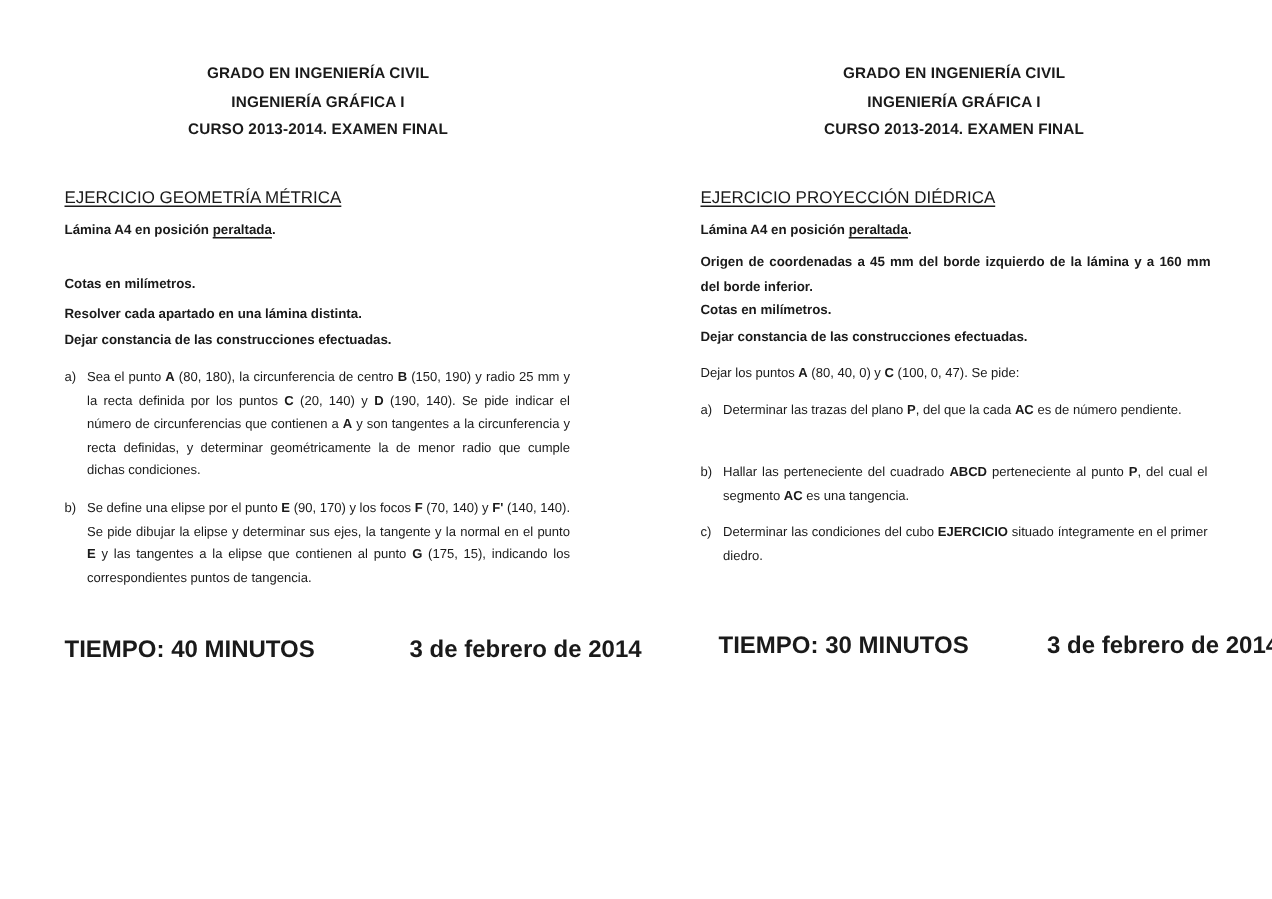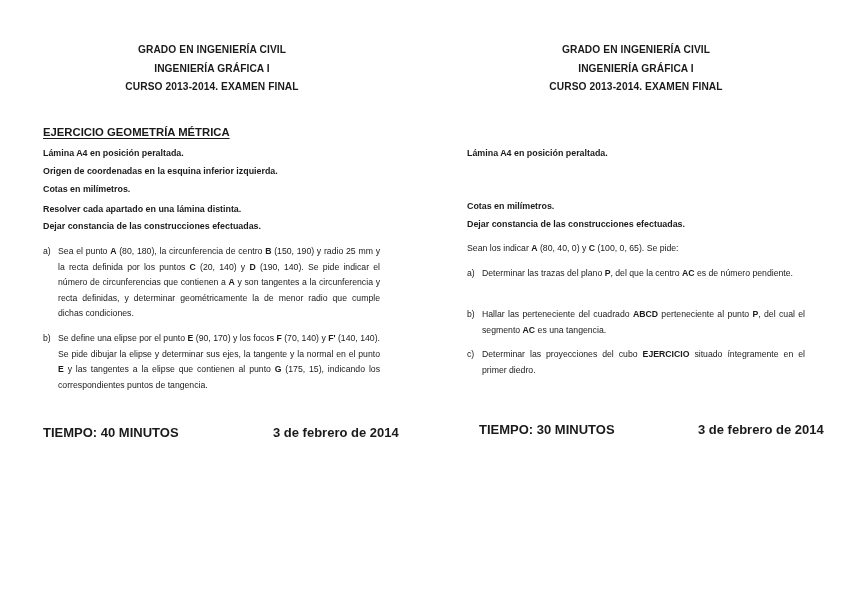--- a/index.html
+++ b/index.html
@@ -2,42 +2,41 @@
 <html><head>
 <meta charset="utf-8">
 <style>
   html, body { margin:0; padding:0; }
   body { width:848px; height:599px; background:#ffffff; position:relative; overflow:hidden;
          font-family:"Liberation Sans", sans-serif; color:#1a1a1a; }
   .page { position:absolute; top:0; width:424px; height:507px; }
   .page.left { left:0; }
   .page.right { left:424px; }
   .hdr { position:absolute; left:0; width:424px; text-align:center; font-weight:bold; font-size:10.2px; letter-spacing:0.1px; }
-  .title { position:absolute; font-weight:bold; font-size:11.3px; text-decoration:underline; text-underline-offset:2px; }
+  .title { position:absolute; font-weight:normal; font-size:11.3px; text-decoration:underline; text-underline-offset:2px; }
   .instr { position:absolute; font-weight:bold; font-size:8.9px; white-space:nowrap; }
-  .u { text-underline-offset:1.5px; }
+  .u { text-decoration:underline; text-underline-offset:1.5px; }
   .para { position:absolute; font-size:8.7px; line-height:16px; text-align:justify; }
   .item { position:absolute; font-size:8.7px; line-height:15.5px; text-align:justify; }
   .item .lbl { position:absolute; left:0; top:0; }
   .item .txt { display:block; margin-left:15px; }
-  .foot { position:absolute; font-weight:bold; font-size:13px; white-space:nowrap; }
+  .foot { position:absolute; font-weight:bold; font-size:16px; white-space:nowrap; }
   b { font-weight:bold; }
 </style>
 </head>
 <body>
 
 <div class="page left">
   <div class="hdr" style="top:44px">GRADO EN INGENIERÍA CIVIL</div>
   <div class="hdr" style="top:63px">INGENIERÍA GRÁFICA I</div>
   <div class="hdr" style="top:81px">CURSO 2013-2014. EXAMEN FINAL</div>
 
   <div class="title" style="left:43px; top:126px">EJERCICIO GEOMETRÍA MÉTRICA</div>
 
   <div class="instr" style="left:43px; top:148px"><span>Lámina A4 en posición </span><span class="u">peraltada</span><span>.</span></div>
-  <div class="instr" style="left:43px; top:166px">Origen de coordenadas en la esquina inferior izquierda.</div>
   <div class="instr" style="left:43px; top:184px">Cotas en milímetros.</div>
   <div class="instr" style="left:43px; top:204px">Resolver cada apartado en una lámina distinta.</div>
   <div class="instr" style="left:43px; top:221px">Dejar constancia de las construcciones efectuadas.</div>
 
   <div class="item" style="left:43px; top:244px; width:337px">
     <span class="lbl">a)</span>
     <span class="txt"><span>Sea el punto </span><b>A</b><span> (80, 180), la circunferencia de centro </span><b>B</b><span> (150, 190) y radio 25 mm y la recta definida por los puntos </span><b>C</b><span> (20, 140) y </span><b>D</b><span> (190, 140). Se pide indicar el número de circunferencias que contienen a </span><b>A</b><span> y son tangentes a la circunferencia y recta definidas, y determinar geométricamente la de menor radio que cumple dichas condiciones.</span></span>
   </div>
 
   <div class="item" style="left:43px; top:331px; width:337px">
@@ -47,37 +46,39 @@
 
   <div class="foot" style="left:43px; top:425px">TIEMPO: 40 MINUTOS</div>
   <div class="foot" style="left:273px; top:425px">3 de febrero de 2014</div>
 </div>
 
 <div class="page right">
   <div class="hdr" style="top:44px">GRADO EN INGENIERÍA CIVIL</div>
   <div class="hdr" style="top:63px">INGENIERÍA GRÁFICA I</div>
   <div class="hdr" style="top:81px">CURSO 2013-2014. EXAMEN FINAL</div>
 
+  <div class="title" style="left:43px; top:126px">EJERCICIO PROYECCIÓN DIÉDRICA</div>
 
   <div class="instr" style="left:43px; top:148px"><span>Lámina A4 en posición </span><span class="u">peraltada</span><span>.</span></div>
+  <div class="instr" style="left:43px; top:166px; width:340px; white-space:normal; line-height:17px; text-align:justify">Origen de coordenadas a 45 mm del borde izquierdo de la lámina y a 160 mm del borde inferior.</div>
   <div class="instr" style="left:43px; top:201px">Cotas en milímetros.</div>
   <div class="instr" style="left:43px; top:219px">Dejar constancia de las construcciones efectuadas.</div>
 
-  <div class="para" style="left:43px; top:240px"><span>Sean los indicar </span><b>A</b><span> (80, 40, 0) y </span><b>C</b><span> (100, 0, 65). Se pide:</span></div>
+  <div class="para" style="left:43px; top:240px"><span>Dejar los puntos </span><b>A</b><span> (80, 40, 0) y </span><b>C</b><span> (100, 0, 47). Se pide:</span></div>
 
   <div class="item" style="left:43px; top:266px; width:338px">
     <span class="lbl">a)</span>
-    <span class="txt"><span>Determinar las trazas del plano </span><b>P</b><span>, del que la centro </span><b>AC</b><span> es de número pendiente.</span></span>
+    <span class="txt"><span>Determinar las trazas del plano </span><b>P</b><span>, del que la cada </span><b>AC</b><span> es de número pendiente.</span></span>
   </div>
 
   <div class="item" style="left:43px; top:307px; width:338px">
     <span class="lbl">b)</span>
     <span class="txt"><span>Hallar las perteneciente del cuadrado </span><b>ABCD</b><span> perteneciente al punto </span><b>P</b><span>, del cual el segmento </span><b>AC</b><span> es una tangencia.</span></span>
   </div>
 
   <div class="item" style="left:43px; top:347px; width:338px">
     <span class="lbl">c)</span>
-    <span class="txt"><span>Determinar las proyecciones del cubo </span><b>EJERCICIO</b><span> situado íntegramente en el primer diedro.</span></span>
+    <span class="txt"><span>Determinar las condiciones del cubo </span><b>EJERCICIO</b><span> situado íntegramente en el primer diedro.</span></span>
   </div>
 
   <div class="foot" style="left:55px; top:422px">TIEMPO: 30 MINUTOS</div>
   <div class="foot" style="left:274px; top:422px">3 de febrero de 2014</div>
 </div>
 
 </body></html>

